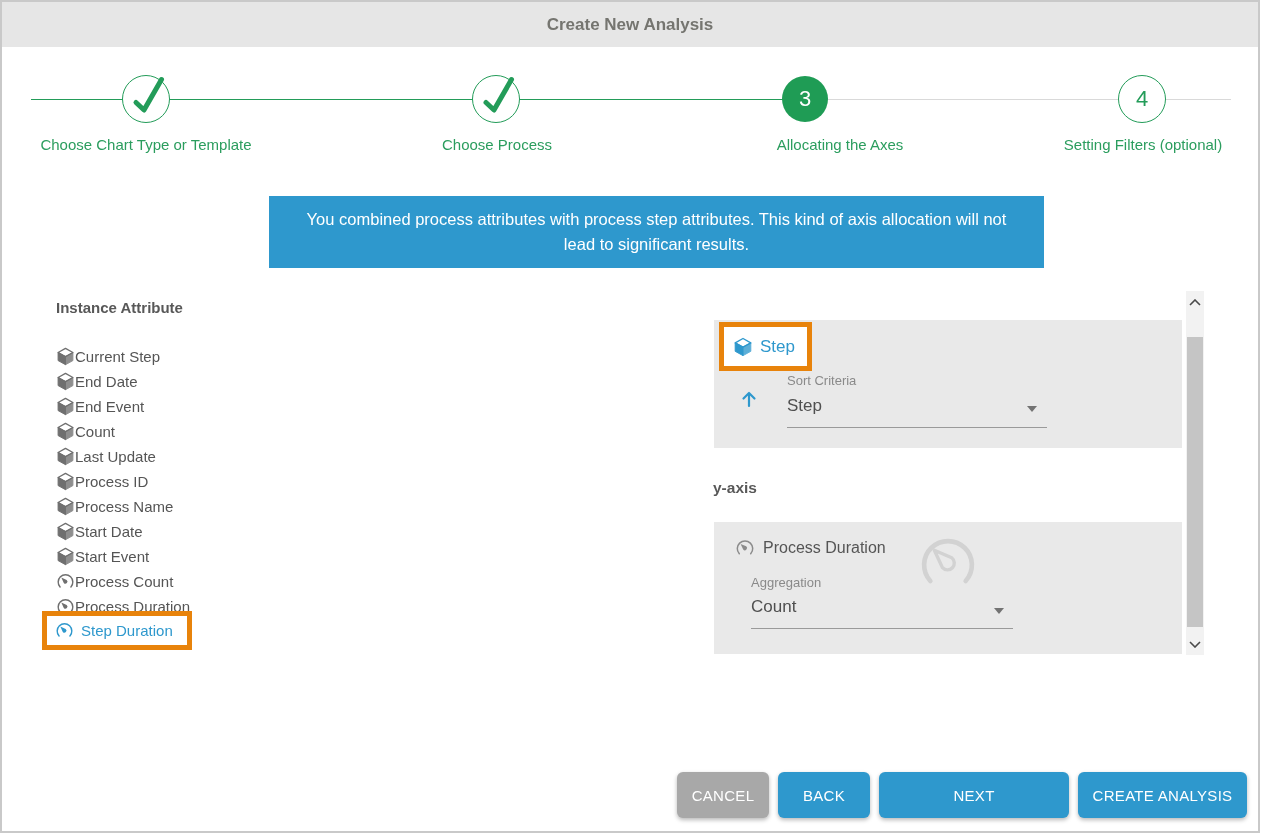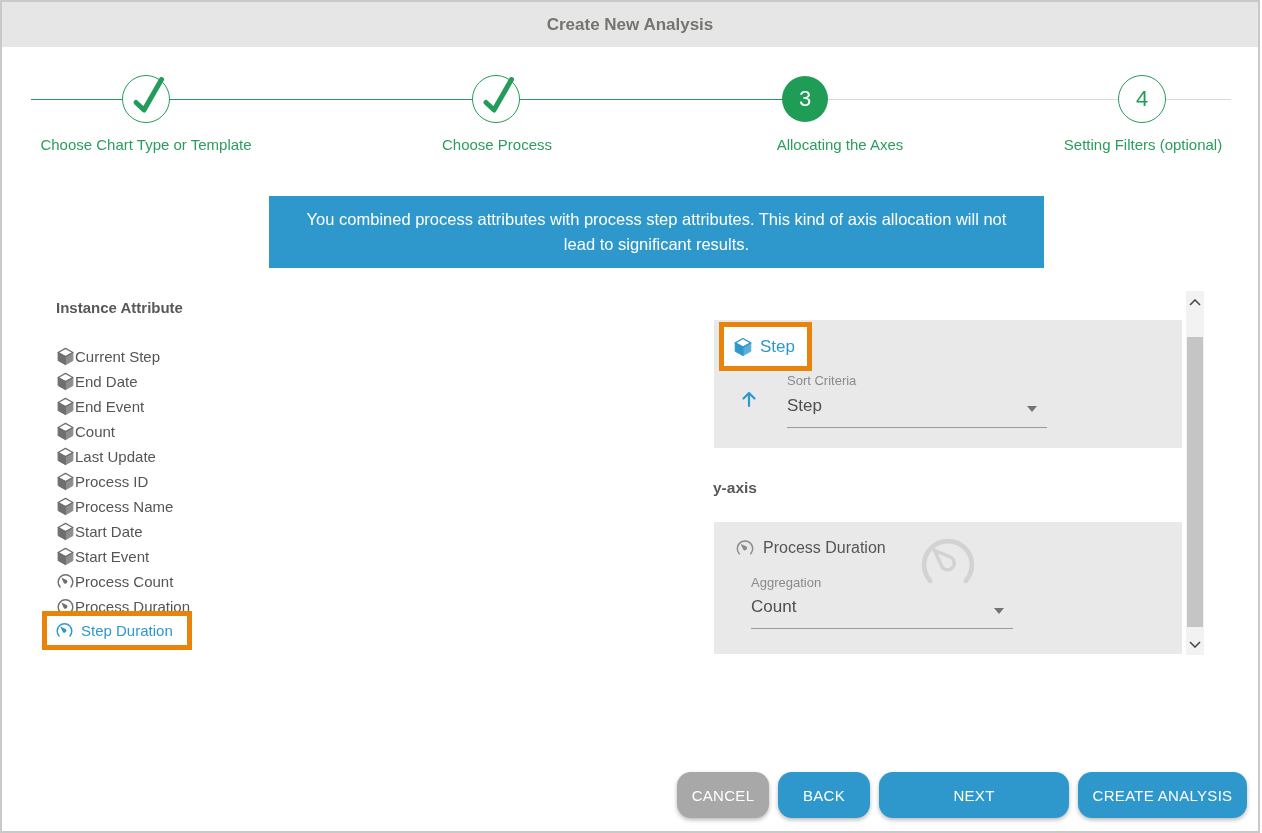--- a/index.html
+++ b/index.html
@@ -60,21 +60,21 @@
   .gauge-watermark { position:absolute; left:198px; top:10px; width:72px; height:62px; color:#d2d2d2; }
 
   
   .scrollbar { position:absolute; left:1186px; top:291px; width:18px; height:364px; background:#f2f2f2; }
   .scroll-btn { position:absolute; left:0; width:18px; height:18px; display:flex; align-items:center; justify-content:center; cursor:pointer; }
   .scroll-btn.up { top:2px; } .scroll-btn.down { bottom:2px; }
   .scroll-thumb { position:absolute; left:1px; top:46px; width:16px; height:290px; background:#c5c5c5; cursor:grab; }
 
   
   .btn { position:absolute; top:772px; height:46px; display:flex; align-items:center; justify-content:center;
-         color:#fff; font-size:15px; letter-spacing:0.3px; cursor:pointer; border-radius:14px;
+         color:#fff; font-size:15px; letter-spacing:0.3px; cursor:pointer; border-radius:6px;
          box-shadow:0 2px 4px rgba(0,0,0,0.28); }
   .btn.gray { background:#a8a8a8; }
   .btn.blue { background:#2e98cd; }
   .btn-cancel { left:677px; width:92px; }
   .btn-back { left:778px; width:92px; }
   .btn-next { left:879px; width:190px; }
   .btn-create { left:1078px; width:169px; }
 </style>
 </head>
 <body>

